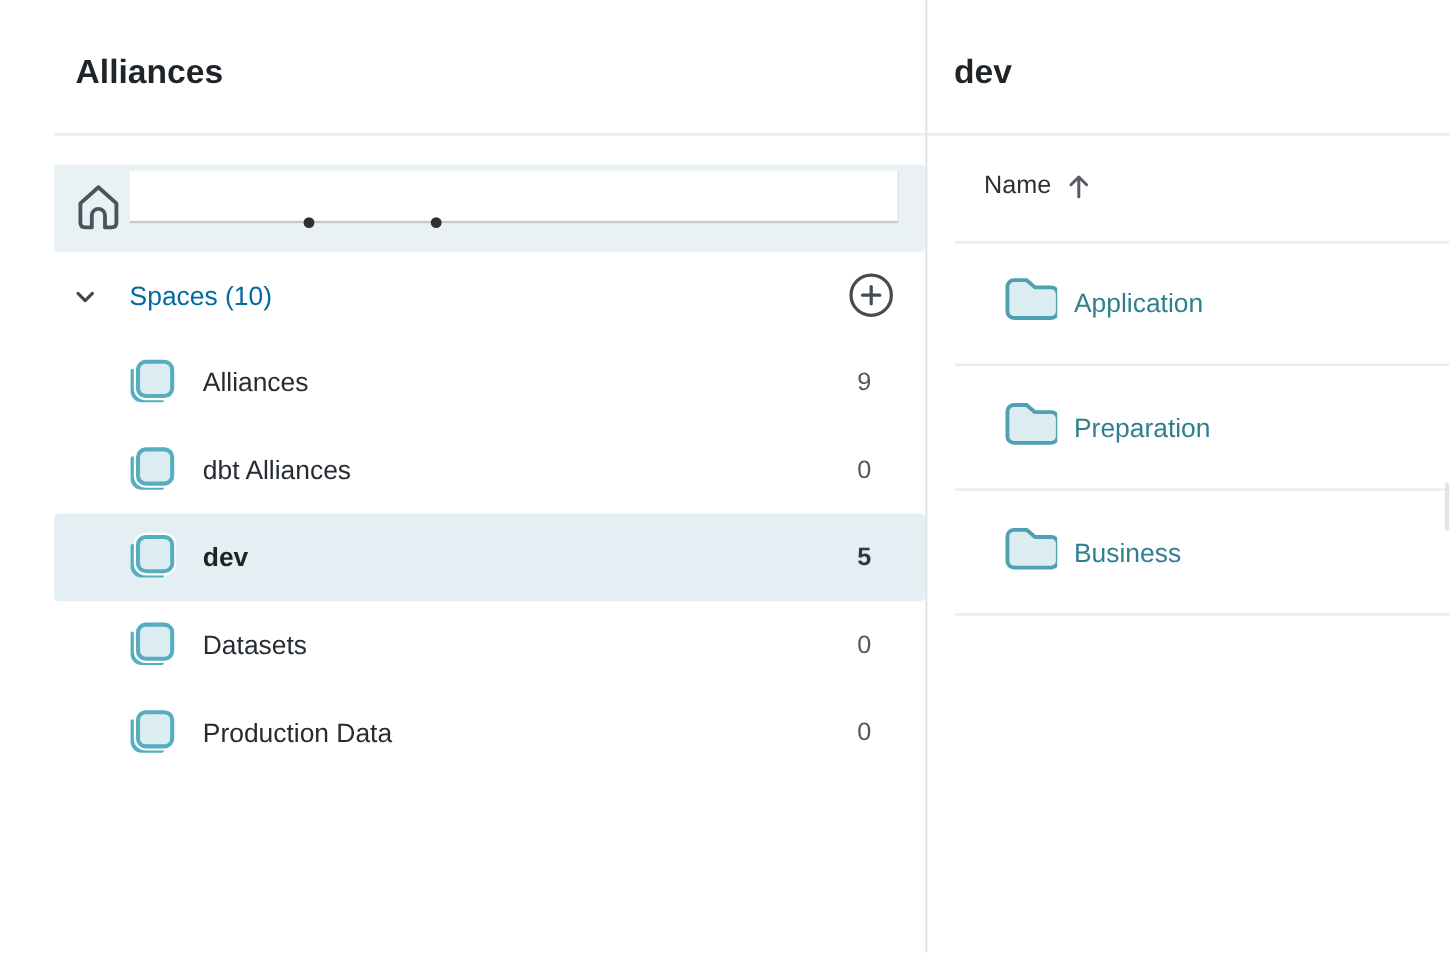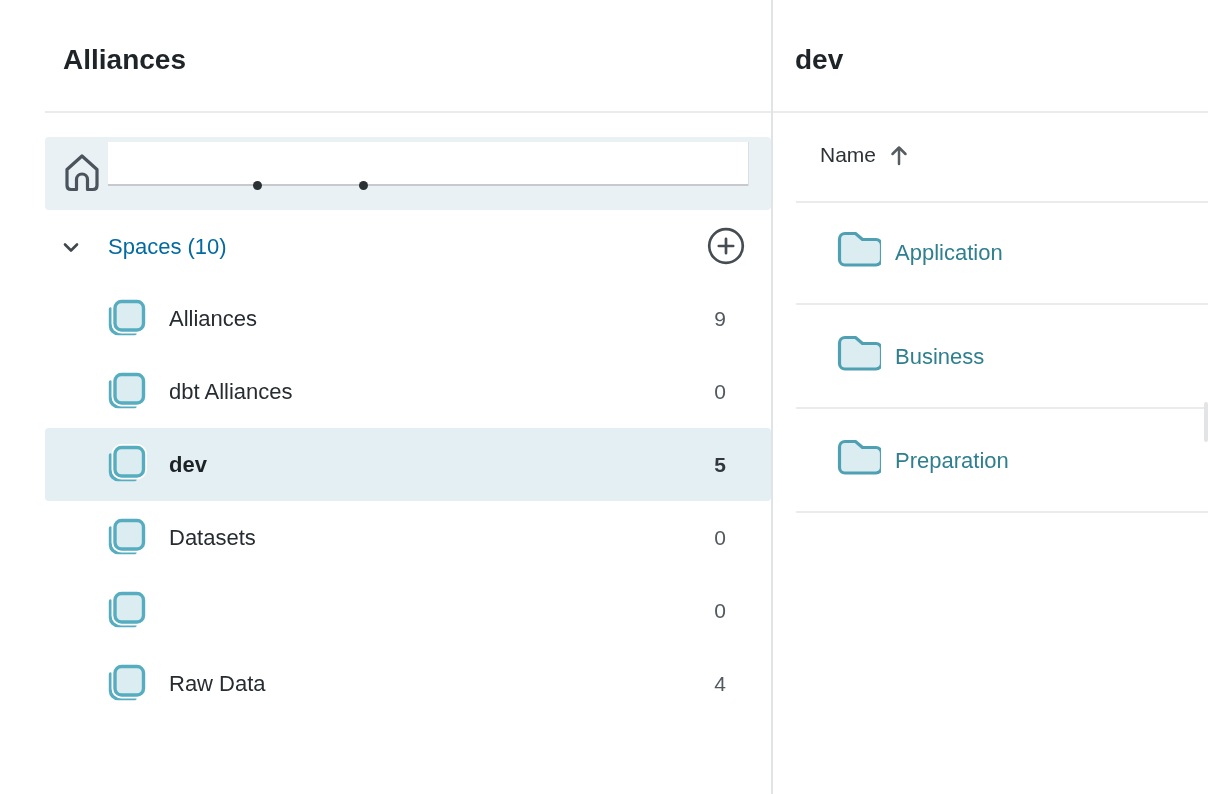--- a/index.html
+++ b/index.html
@@ -128,30 +128,22 @@
             </svg></span>
           <span class="sp-name">Datasets</span>
           <span class="sp-count">0</span>
         </div>
         <div class="space-row">
           <span class="sp-icon"><svg width="46" height="46" viewBox="0 0 46 46" fill="none">
               <path d="M9.5 13 V30 a7.5 7.5 0 0 0 7.5 7.5 H34" stroke="#57adc0" stroke-width="3.4" stroke-linecap="round" fill="none"></path>
               <rect x="14" y="5.5" width="28.5" height="28.5" rx="6.5" fill="#ffffff" stroke="#ffffff" stroke-width="7"></rect>
               <rect x="14" y="5.5" width="28.5" height="28.5" rx="6.5" fill="#dcedf2" stroke="#57adc0" stroke-width="3.4"></rect>
             </svg></span>
+          <span class="sp-name">Production Data</span>
           <span class="sp-count">0</span>
-        </div>
-        <div class="space-row">
-          <span class="sp-icon"><svg width="46" height="46" viewBox="0 0 46 46" fill="none">
-              <path d="M9.5 13 V30 a7.5 7.5 0 0 0 7.5 7.5 H34" stroke="#57adc0" stroke-width="3.4" stroke-linecap="round" fill="none"></path>
-              <rect x="14" y="5.5" width="28.5" height="28.5" rx="6.5" fill="#ffffff" stroke="#ffffff" stroke-width="7"></rect>
-              <rect x="14" y="5.5" width="28.5" height="28.5" rx="6.5" fill="#dcedf2" stroke="#57adc0" stroke-width="3.4"></rect>
-            </svg></span>
-          <span class="sp-name">Raw Data</span>
-          <span class="sp-count">4</span>
         </div>
       </div>
   </aside>
 
   <div class="v-divider"></div>
 
   <main class="main">
     <div class="panel-title">dev</div>
     <div class="title-divider"></div>
 
@@ -170,27 +162,27 @@
           <span class="fl-icon"><svg width="46" height="40" viewBox="0 0 46 40" fill="none">
               <path d="M4.5 12 a5.5 5.5 0 0 1 5.5 -5.5 h10.5 l7 6 h13.5 a5.5 5.5 0 0 1 5.5 5.5 v14.5 a5.5 5.5 0 0 1 -5.5 5.5 H10 a5.5 5.5 0 0 1 -5.5 -5.5 Z" fill="#dcedf2" stroke="#4fa0b2" stroke-width="3.2" stroke-linejoin="round"></path>
             </svg></span>
           <span class="fl-name">Application</span>
           <span class="row-divider"></span>
         </div>
         <div class="folder-row">
           <span class="fl-icon"><svg width="46" height="40" viewBox="0 0 46 40" fill="none">
               <path d="M4.5 12 a5.5 5.5 0 0 1 5.5 -5.5 h10.5 l7 6 h13.5 a5.5 5.5 0 0 1 5.5 5.5 v14.5 a5.5 5.5 0 0 1 -5.5 5.5 H10 a5.5 5.5 0 0 1 -5.5 -5.5 Z" fill="#dcedf2" stroke="#4fa0b2" stroke-width="3.2" stroke-linejoin="round"></path>
             </svg></span>
-          <span class="fl-name">Business</span>
+          <span class="fl-name">Preparation</span>
           <span class="row-divider"></span>
         </div>
         <div class="folder-row">
           <span class="fl-icon"><svg width="46" height="40" viewBox="0 0 46 40" fill="none">
               <path d="M4.5 12 a5.5 5.5 0 0 1 5.5 -5.5 h10.5 l7 6 h13.5 a5.5 5.5 0 0 1 5.5 5.5 v14.5 a5.5 5.5 0 0 1 -5.5 5.5 H10 a5.5 5.5 0 0 1 -5.5 -5.5 Z" fill="#dcedf2" stroke="#4fa0b2" stroke-width="3.2" stroke-linejoin="round"></path>
             </svg></span>
-          <span class="fl-name">Preparation</span>
+          <span class="fl-name">Business</span>
           <span class="row-divider"></span>
         </div>
       </div>
 
     <div class="scroll-thumb"></div>
   </main>
 </div>
 
 </body></html>

